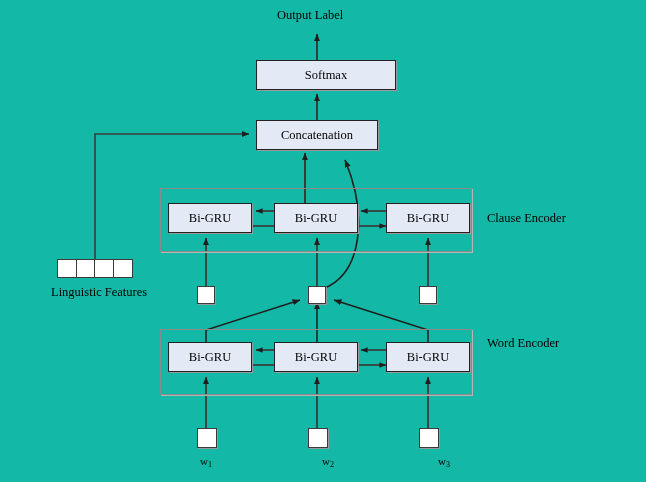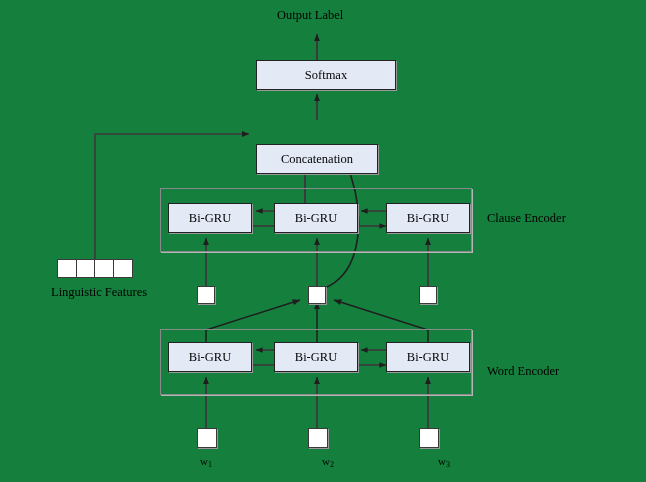--- a/index.html
+++ b/index.html
@@ -7,21 +7,21 @@
     padding: 0;
     background: #ffffff;
   }
   body {
     font-family: "Liberation Serif", "DejaVu Serif", serif;
   }
   #canvas {
     position: relative;
     width: 646px;
     height: 482px;
-    background: #15803d;
+    background: #14b8a6;
     overflow: hidden;
   }
   svg#wires {
     position: absolute;
     left: 0;
     top: 0;
     width: 646px;
     height: 482px;
     pointer-events: none;
   }
@@ -147,21 +147,21 @@
       <line x1="206" y1="428" x2="206" y2="377" marker-end="url(#arrow)"></line>
       <line x1="317" y1="428" x2="317" y2="377" marker-end="url(#arrow)"></line>
       <line x1="428" y1="428" x2="428" y2="377" marker-end="url(#arrow)"></line>
     </g>
   </svg>
 
   <div class="label" style="left:277px; top:8px;">Output Label</div>
 
   <div class="node" style="left:256px; top:60px; width:140px; height:30px;">Softmax</div>
 
-  <div class="node" style="left:256px; top:120px; width:122px; height:30px;margin-top:24px;">Concatenation</div>
+  <div class="node" style="left:256px; top:120px; width:122px; height:30px;">Concatenation</div>
 
   <div class="container-box" style="left:160px; top:188px; width:312px; height:64px;"></div>
 
   <div class="node" style="left:168px; top:203px; width:84px; height:30px;">Bi-GRU</div>
   <div class="node" style="left:274px; top:203px; width:84px; height:30px;">Bi-GRU</div>
   <div class="node" style="left:386px; top:203px; width:84px; height:30px;">Bi-GRU</div>
 
   <div class="label" style="left:487px; top:211px;text-align:right;">Clause Encoder</div>
 
   <div class="small-square" style="left:197px; top:286px; width:18px; height:18px;"></div>
@@ -175,21 +175,21 @@
     <div class="feat-cell" style="width:25%;"></div>
   </div>
   <div class="label" style="left:51px; top:285px;">Linguistic Features</div>
 
   <div class="container-box" style="left:160px; top:329px; width:312px; height:66px;"></div>
 
   <div class="node" style="left:168px; top:342px; width:84px; height:30px;">Bi-GRU</div>
   <div class="node" style="left:274px; top:342px; width:84px; height:30px;">Bi-GRU</div>
   <div class="node" style="left:386px; top:342px; width:84px; height:30px;">Bi-GRU</div>
 
-  <div class="label" style="left:487px; top:364px;font-family:Liberation Serif, serif;">Word Encoder</div>
+  <div class="label" style="left:487px; top:336px;font-family:Liberation Serif, serif;">Word Encoder</div>
 
   <div class="small-square" style="left:197px; top:428px; width:20px; height:20px;"></div>
   <div class="small-square" style="left:308px; top:428px; width:20px; height:20px;"></div>
   <div class="small-square" style="left:419px; top:428px; width:20px; height:20px;"></div>
 
   <div class="wlabel" style="left:200px; top:455px;"><span>w</span><sub>1</sub></div>
   <div class="wlabel" style="left:322px; top:455px;"><span>w</span><sub>2</sub></div>
   <div class="wlabel" style="left:438px; top:455px;"><span>w</span><sub>3</sub></div>
 
 </div>

